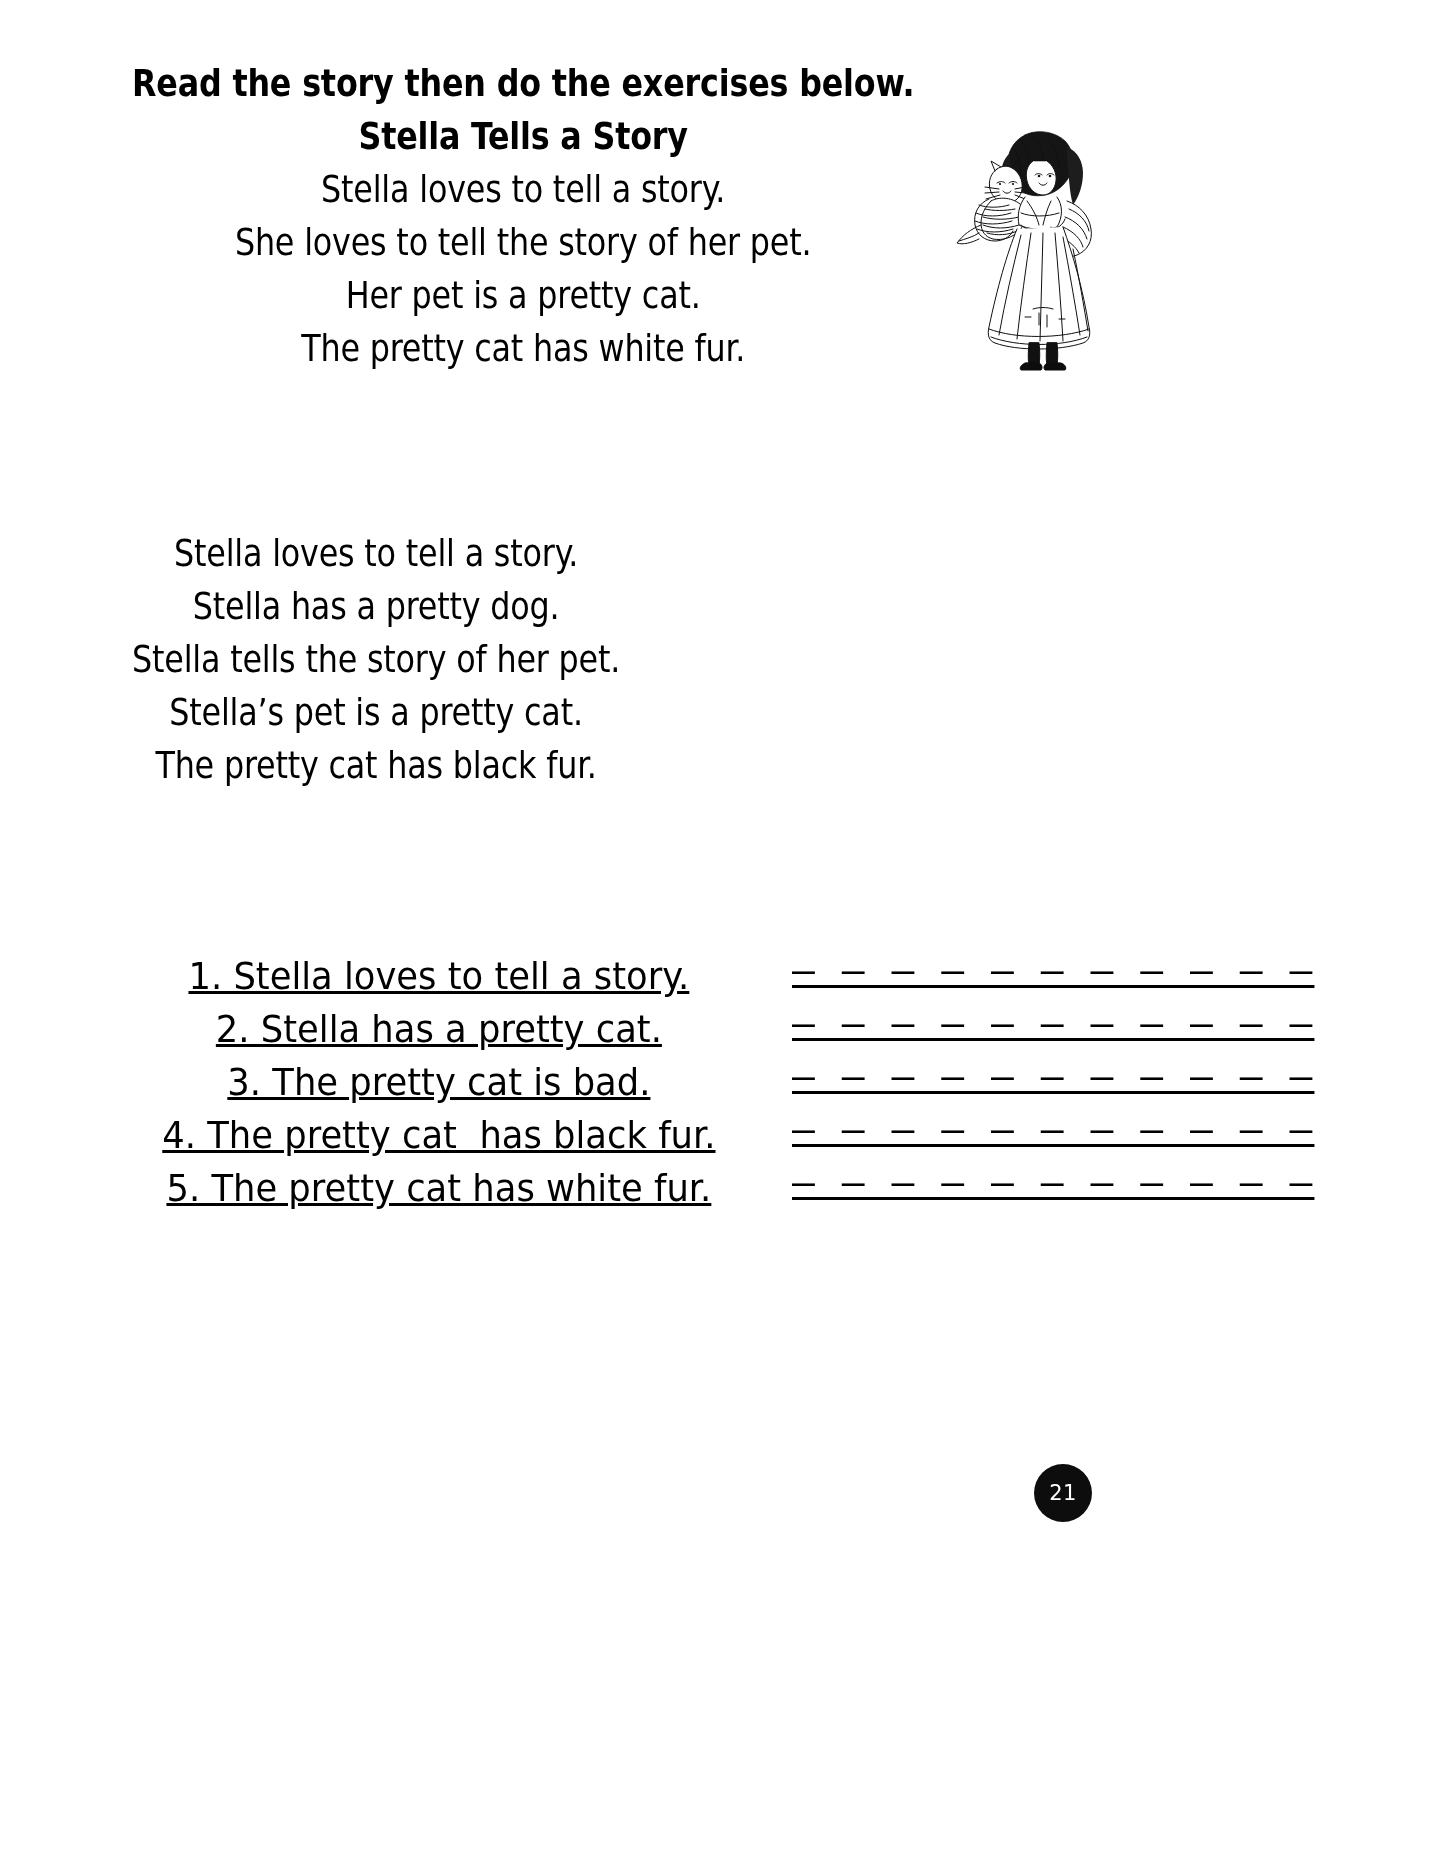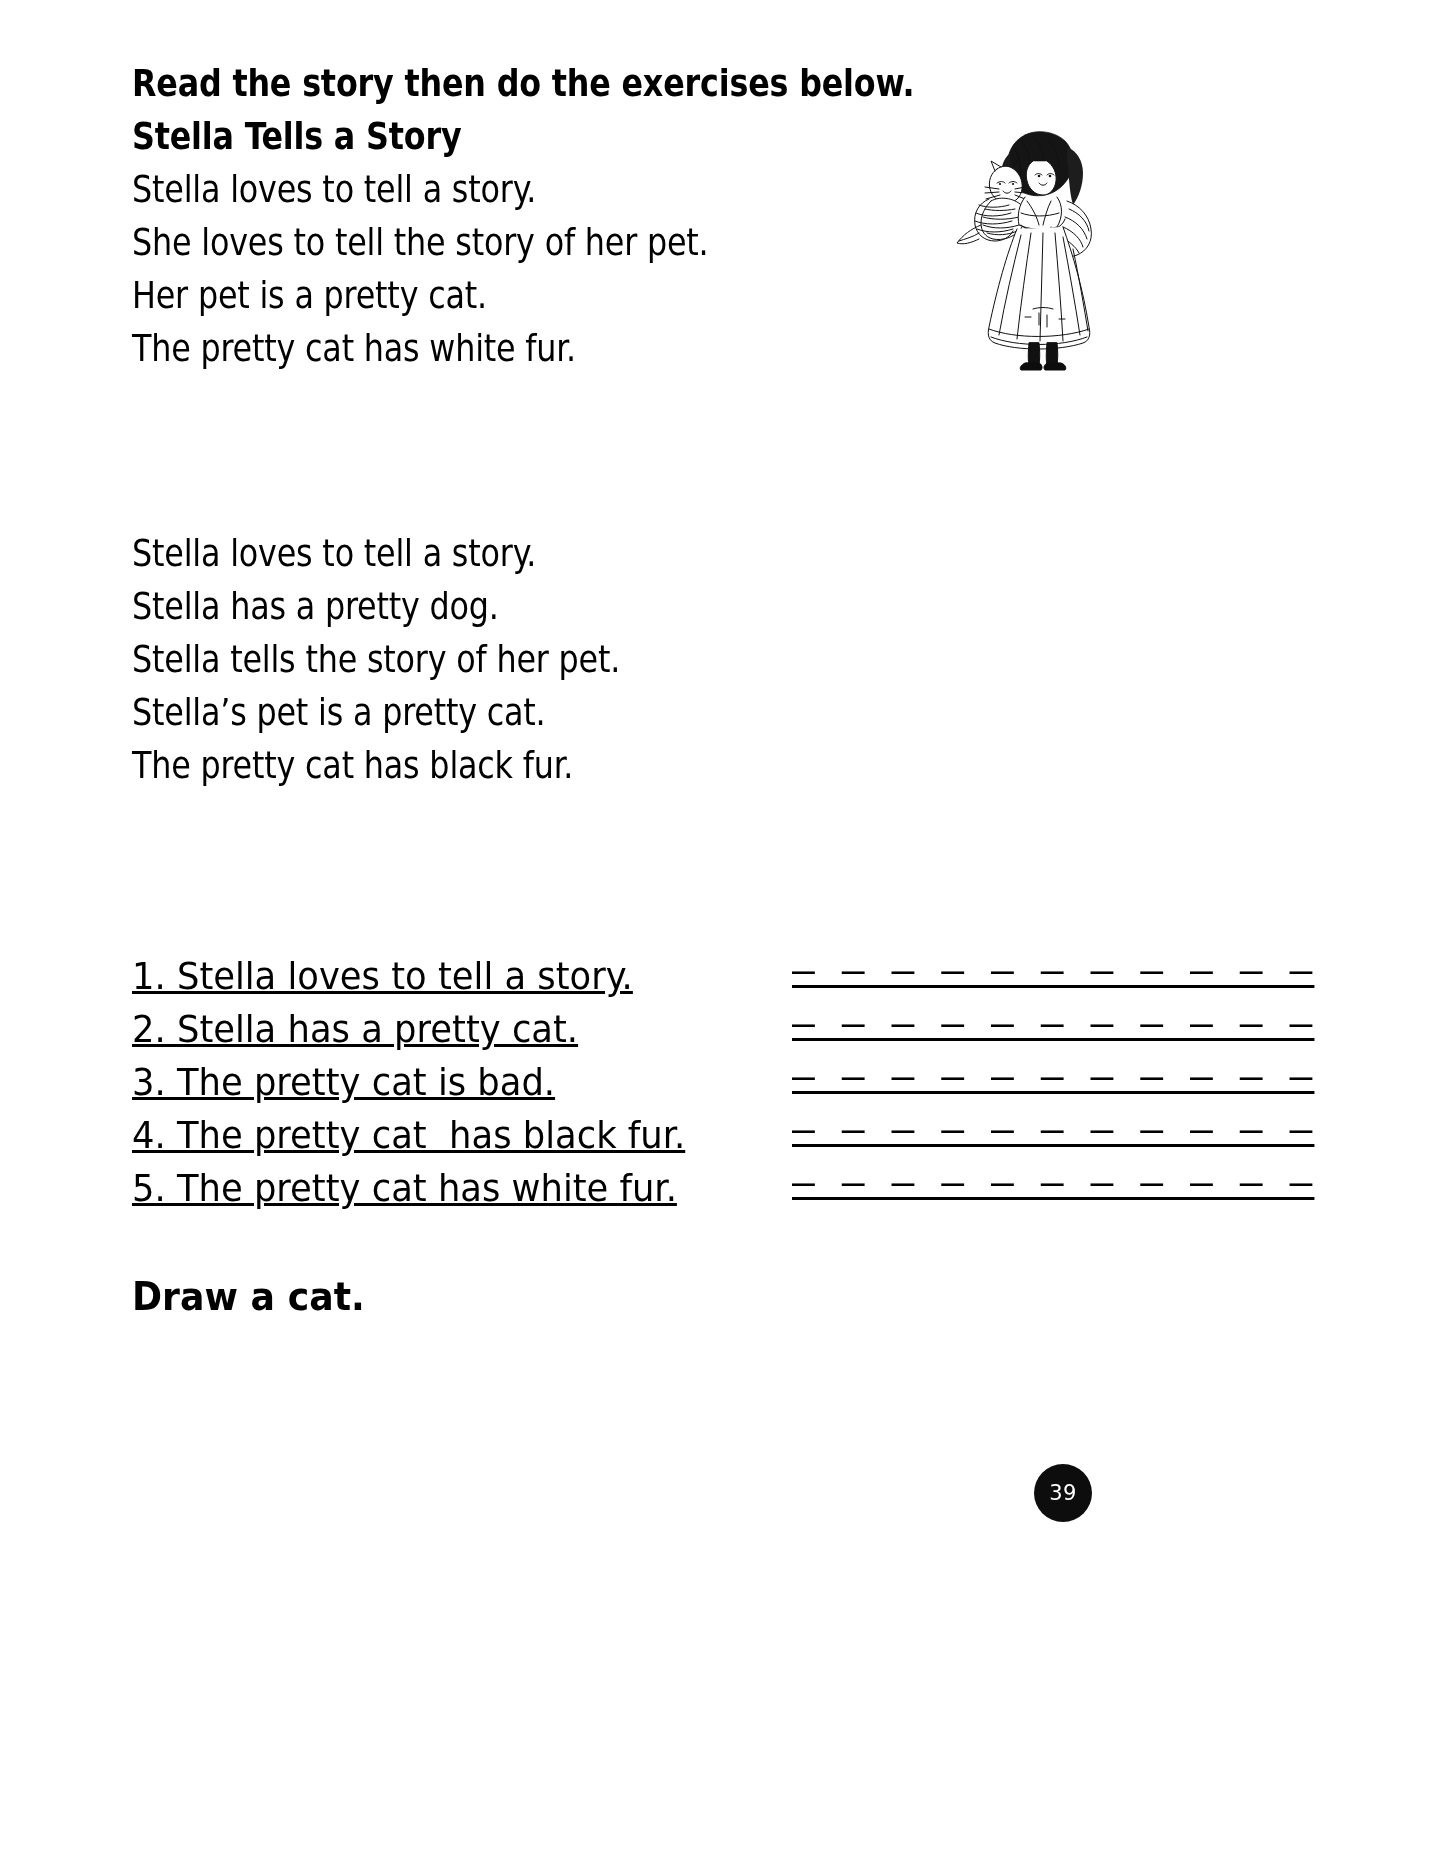--- a/index.html
+++ b/index.html
@@ -19,20 +19,21 @@
   .page {
     position: absolute;
     inset: 0;
     background: #ffffff;
   }
 
   
   .block {
     position: absolute;
     left: 132px;
+    text-align: center;
   }
 
   .line {
     font-size: 38px;
     line-height: 53px;
     letter-spacing: -0.2px;
     white-space: pre;
     font-stretch: condensed;
     transform: scaleX(0.93);
     transform-origin: left center;
@@ -253,21 +254,18 @@
     <div class="q-row">
       <span class="q-text">4. The pretty cat  has black fur.</span>
       <span class="q-blank">– – – – – – – – – – –</span>
     </div>
     <div class="q-row">
       <span class="q-text">5. The pretty cat has white fur.</span>
       <span class="q-blank">– – – – – – – – – – –</span>
     </div>
   </div>
 
-  <div class="block" id="draw-heading">
-    <div class="heading">Draw a cat.</div>
-  </div>
 
   <div id="page-badge">
-    <span>39</span>
+    <span>21</span>
   </div>
 
 </div>
 
 </body></html>

